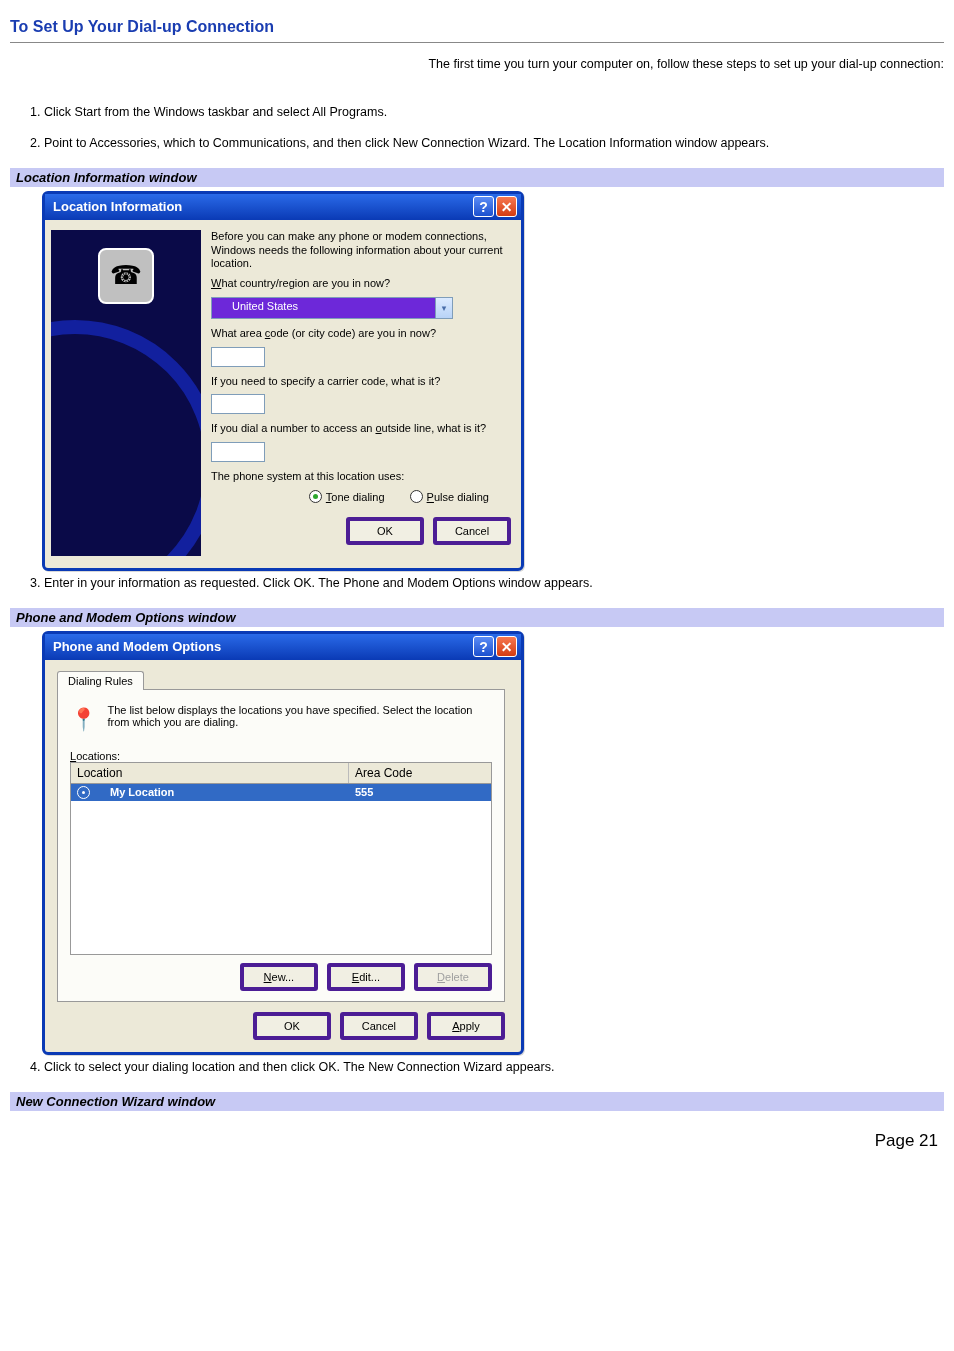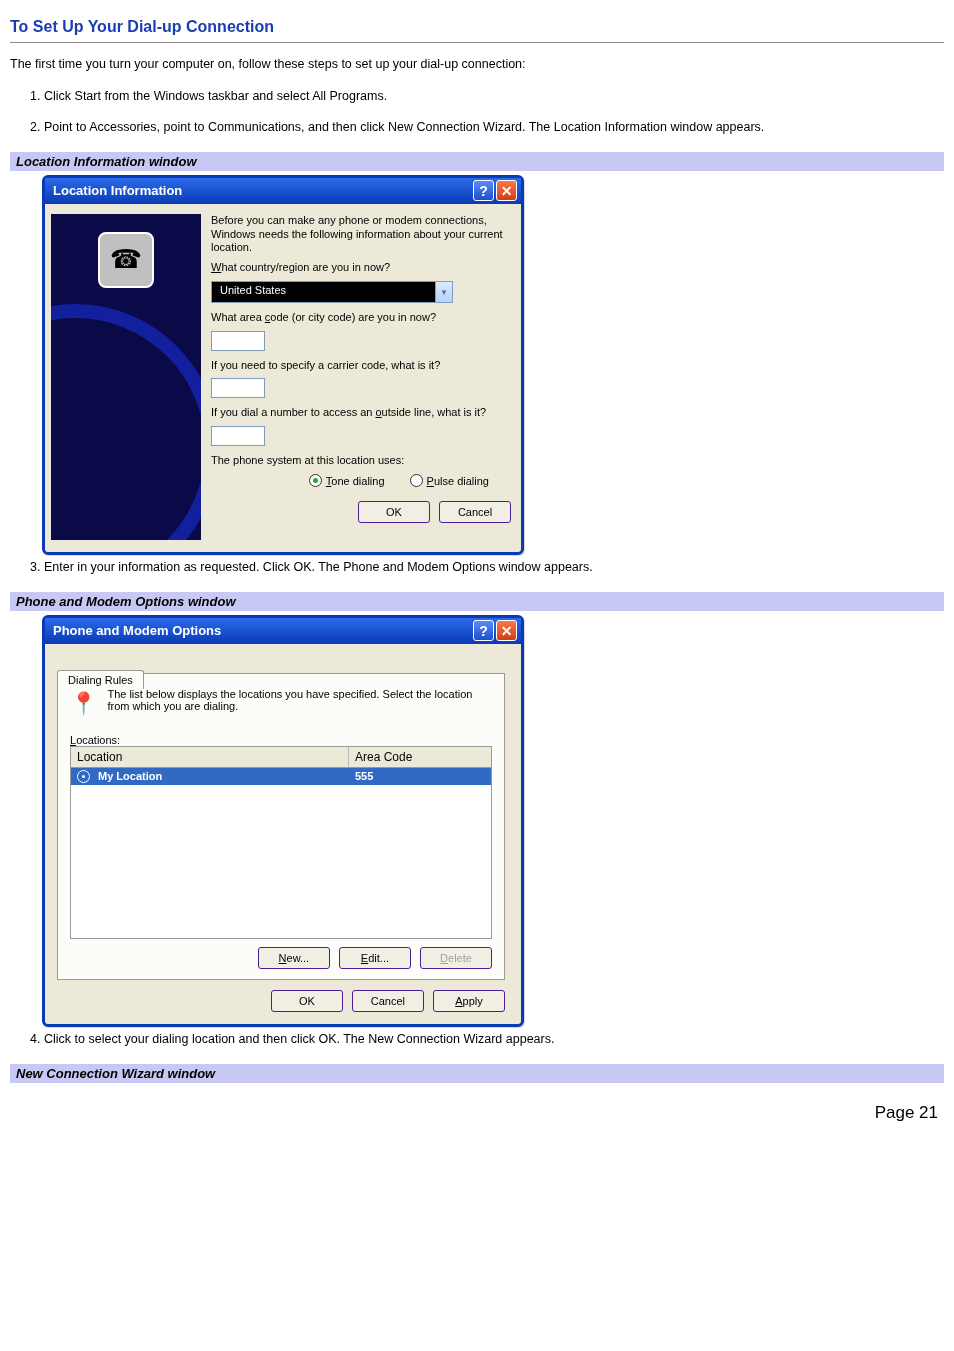--- a/index.html
+++ b/index.html
@@ -16,21 +16,22 @@
     font-size: 16px;
     font-weight: bold;
     margin: 14px 0 2px 0;
     padding-bottom: 4px;
   }
   .hr {
     border-bottom: 1px solid #888;
     margin-bottom: 14px;
   }
   p.intro {
-    margin: 10px 0 16px 0;
+    margin: 10px 0 32px 0;
+    text-align: right;
   }
   ol.steps {
     margin: 0 0 16px 0;
     padding-left: 34px;
   }
   ol.steps li {
     margin-bottom: 14px;
     line-height: 1.35;
   }
   .marker {
@@ -122,22 +123,22 @@
     margin-bottom: 6px;
     line-height: 1.25;
   }
   .win-combo {
     display: flex; width: 240px; height: 20px;
     background: #fff; border: 1px solid #7f9db9;
     margin: 2px 0 8px 0;
   }
   .win-combo .combo-val {
     flex: 1;
-    background: #000000; color: #fff;
-    font-size: 11px; padding: 2px 8px;
+    background: #6d28d9; color: #fff;
+    font-size: 11px; padding: 2px 20px;
   }
   .win-combo .combo-arrow {
     width: 16px;
     background: linear-gradient(#dbeaff,#b8d3f7);
     border-left: 1px solid #7f9db9;
     display:flex;align-items:center;justify-content:center;
     font-size: 9px; color: #4a6ea9;
   }
   .win-text {
     width: 52px; height: 18px;
@@ -154,21 +155,21 @@
     content:"";position:absolute;width:5px;height:5px;border-radius:50%;
     background:#2ea72e;left:3px;top:3px;
   }
   .btn-row {
     text-align: right; margin-top: 14px;
   }
   .win-btn {
     display: inline-block;
     min-width: 70px; height: 20px;
     background: #f1efe3;
-    border: 1px solid #4c1d95;
+    border: 4px solid #4c1d95;
     border-radius: 3px;
     font-size: 11px;
     font-family: Tahoma, Arial, sans-serif;
     text-align: center;
     line-height: 20px;
     margin-left: 6px;
     color: #000;
   }
   .win-btn.disabled { color: #a0a0a0; }
   
@@ -180,21 +181,21 @@
   .pmo-tabs { margin: 4px 0 0 6px; }
   .pmo-tab {
     display: inline-block;
     background: #fcfcf8;
     border: 1px solid #999;
     border-bottom: none;
     padding: 3px 10px;
     font-size: 11px;
     border-radius: 3px 3px 0 0;
     position: relative;
-    top: 16px;
+    top: 1px;
   }
   .pmo-panel {
     border: 1px solid #999;
     background: #fcfcf8;
     padding: 14px 12px 10px 12px;
     margin: 0 6px 6px 6px;
   }
   .pmo-desc-row {
     display:flex; gap:10px; margin-bottom:14px;
   }
@@ -212,21 +213,21 @@
   .pmo-listhead .col1 { flex:1; padding:3px 6px; border-right:1px solid #bbb; }
   .pmo-listhead .col2 { width:130px; padding:3px 6px; }
   .pmo-list {
     border:1px solid #999; border-top:none;
     height:170px; background:#fff;
   }
   .pmo-row {
     display:flex; background:#316ac5; color:#fff;
     font-size:11px;
   }
-  .pmo-row .col1 { flex:1; padding:2px 6px; font-weight:bold; display:flex; align-items:center; gap:8px; }
+  .pmo-row .col1 { flex:1; padding:2px 6px; font-weight:bold; display:flex; align-items:center; gap:20px; }
   .pmo-row .col2 { width:130px; padding:2px 6px; font-weight:bold; }
   .target-icon {
     display:inline-block;width:11px;height:11px;border:1.5px solid #fff;border-radius:50%;
     position:relative;
   }
   .target-icon::after{content:"";position:absolute;width:3px;height:3px;background:#fff;border-radius:50%;left:4px;top:4px;}
   .pmo-btnrow { text-align:right; margin-top:8px; }
   .pmo-footer { text-align:right; margin: 10px 6px 2px 0; }
   .u { text-decoration: underline; }
   .page-num {
@@ -240,21 +241,21 @@
 </head>
 <body>
 
 <h2 class="section-title">To Set Up Your Dial-up Connection</h2>
 <div class="hr"></div>
 
 <p class="intro">The first time you turn your computer on, follow these steps to set up your dial-up connection:</p>
 
 <ol class="steps">
   <li><span class="marker"></span><span>Click Start from the Windows taskbar and select All Programs.</span></li>
-  <li><span>Point to Accessories, point to Communications, and then click New Connection Wizard. The Location Information window appears.</span></li>
+  <li><span>Point to Accessories, which to Communications, and then click New Connection Wizard. The Location Information window appears.</span></li>
 </ol>
 
 <div class="caption-bar">Location Information window</div>
 
 <div class="dialog-frame">
   <div class="title-bar">
     <span>Location Information</span>
     <span class="spacer"></span>
     <span class="tb-btn tb-help">?</span>
     <span class="tb-btn tb-close">✕</span>

